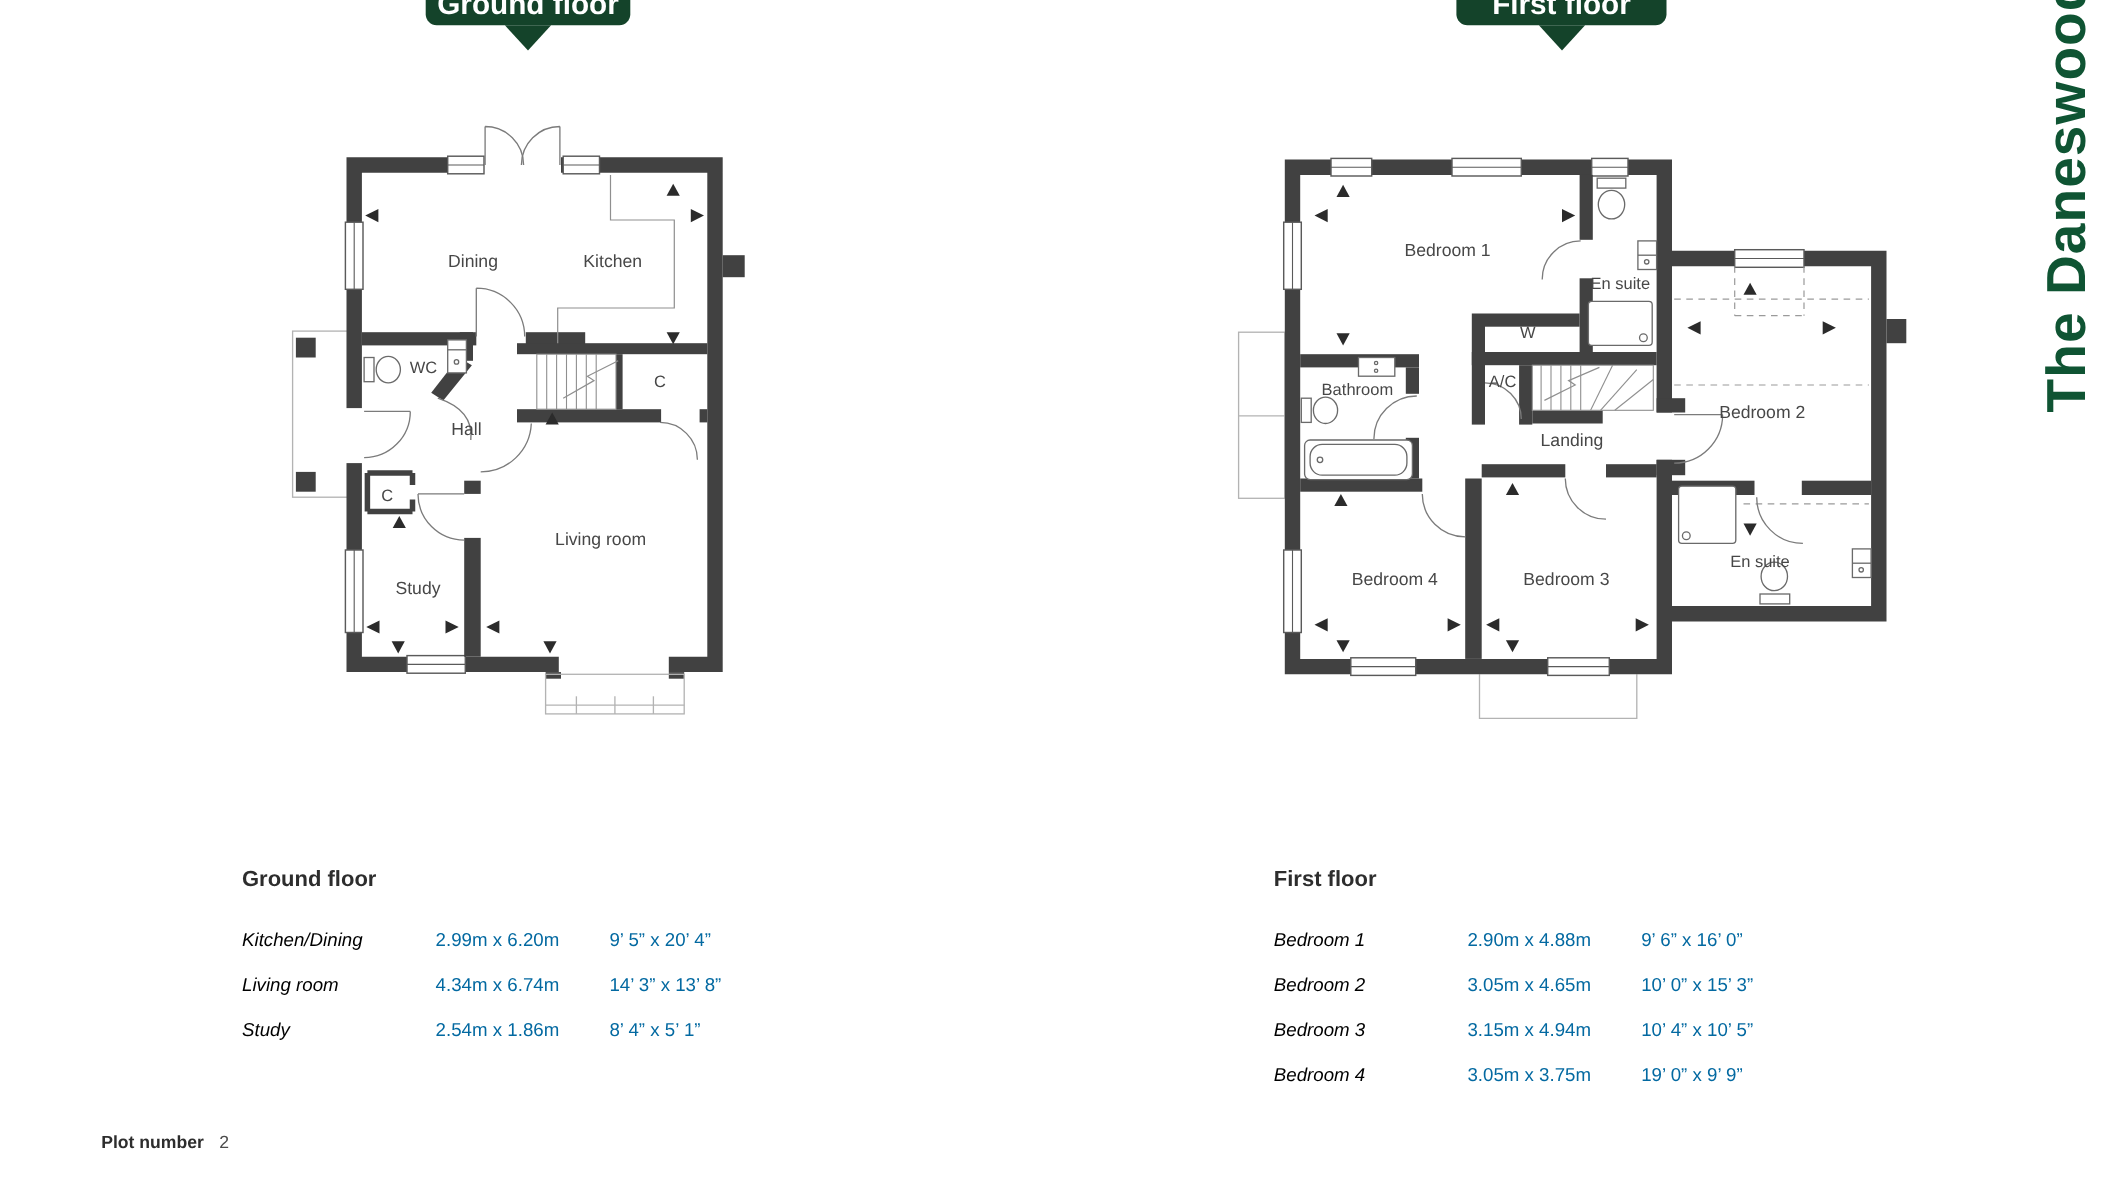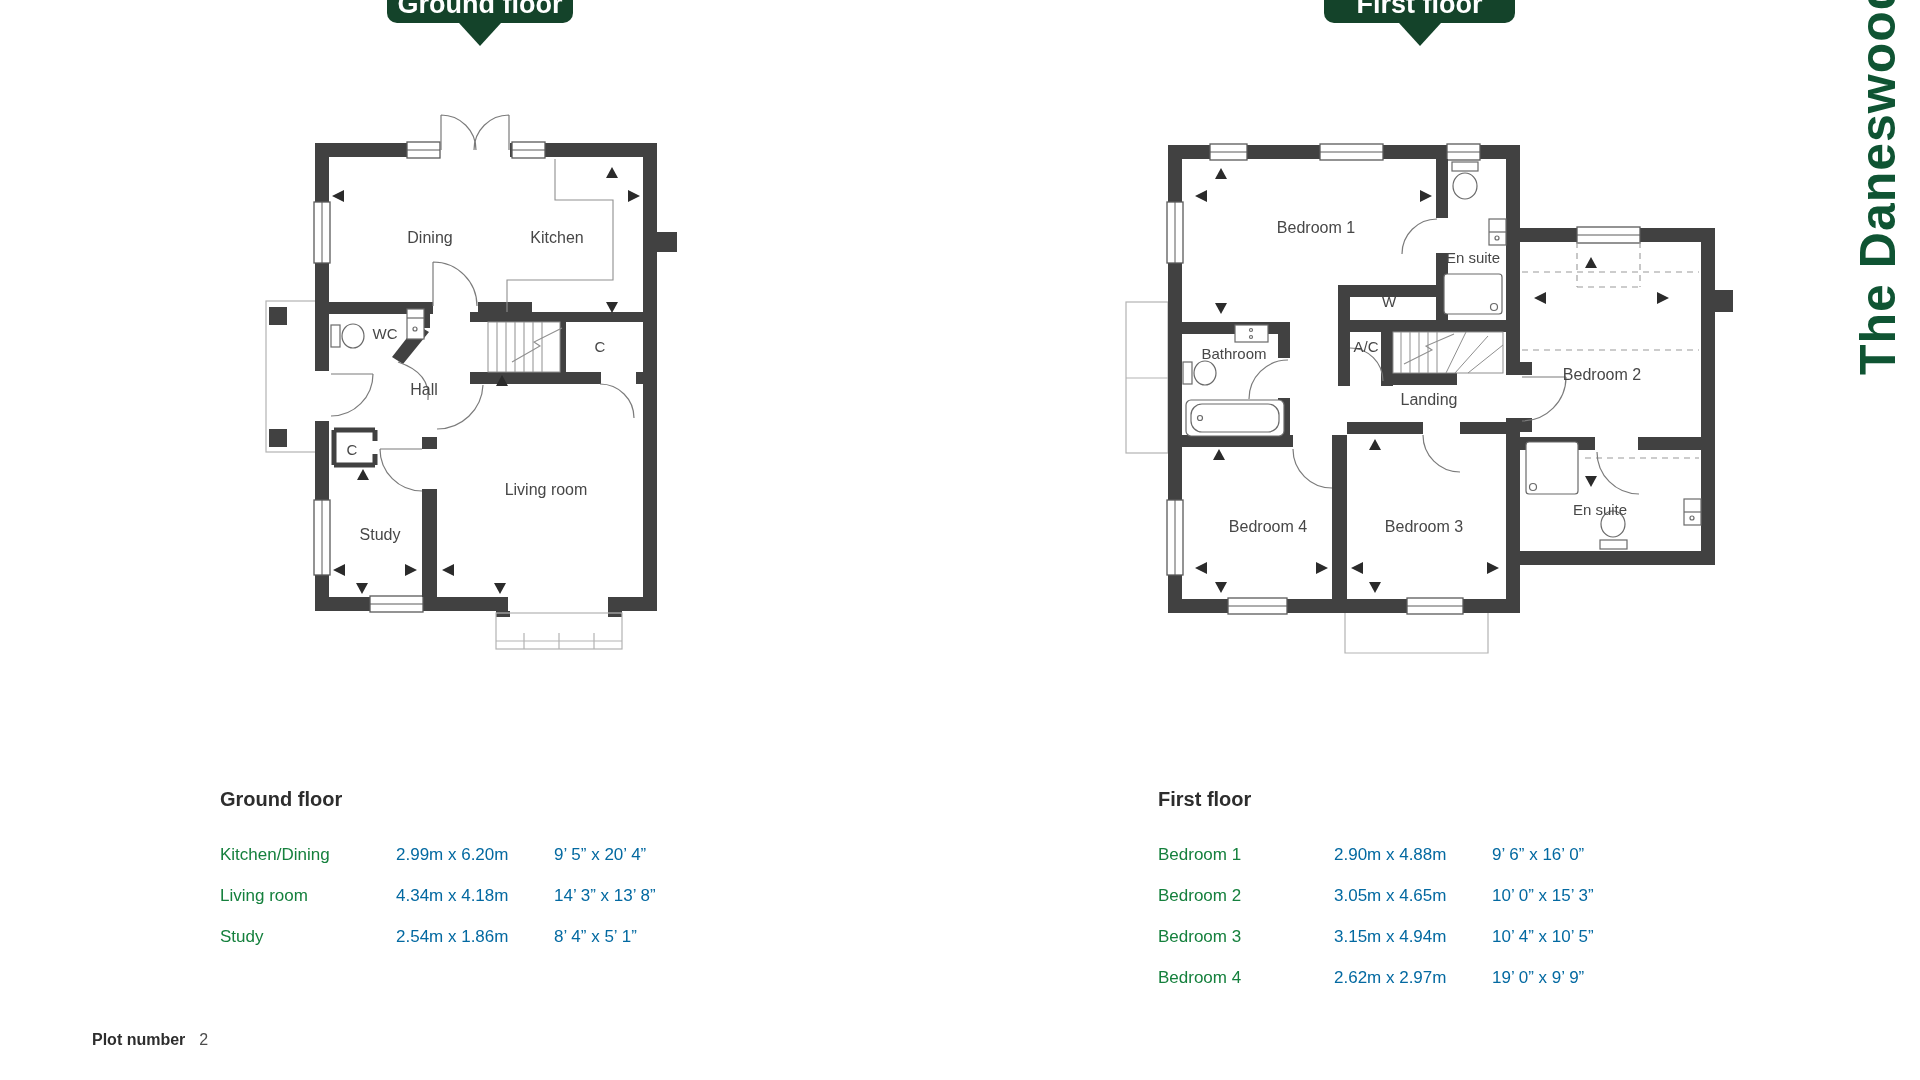--- a/index.html
+++ b/index.html
@@ -21,21 +21,21 @@
     transform:rotate(-90deg);transform-origin:0 0;color:#0f5433;font-weight:bold;
     font-size:50px;white-space:nowrap;letter-spacing:1px;}
 
   
   .dim-table{position:absolute;color:#3c3c3c;}
   #table-ground{left:220px;top:788px;}
   #table-first{left:1158px;top:788px;}
   .dim-table .title{font-weight:bold;font-size:20px;color:#2d2d2d;margin-bottom:23px;}
   .dim-row{display:grid;grid-template-columns:176px 158px auto;height:41px;align-items:center;
     font-size:17px;}
-  .dim-row .room{color:#15803d;}
+  .dim-row .room{color:#000000;font-style:italic;}
   .dim-row .metric,.dim-row .imperial{color:#0369a1;}
 
   
   .plot-number{position:absolute;left:92px;top:1031px;font-size:16px;color:#2d2d2d;}
   .plot-number .lbl{font-weight:bold;}
   .plot-number .val{font-weight:normal;color:#4c4c4c;margin-left:14px;}
 
   
   svg{position:absolute;left:0;top:0;}
   .wall{fill:#414141;fill-rule:evenodd;}
@@ -365,21 +365,21 @@
 
   <div class="dim-table" id="table-ground">
     <div class="title">Ground floor</div>
     <div class="dim-row">
       <span class="room">Kitchen/Dining</span>
       <span class="metric">2.99m x 6.20m</span>
       <span class="imperial">9’ 5” x 20’ 4”</span>
     </div>
     <div class="dim-row">
       <span class="room">Living room</span>
-      <span class="metric">4.34m x 4.18m</span>
+      <span class="metric">4.34m x 6.74m</span>
       <span class="imperial">14’ 3” x 13’ 8”</span>
     </div>
     <div class="dim-row">
       <span class="room">Study</span>
       <span class="metric">2.54m x 1.86m</span>
       <span class="imperial">8’ 4” x 5’ 1”</span>
     </div>
   </div>
 
   <div class="dim-table" id="table-first">
@@ -394,21 +394,21 @@
       <span class="metric">3.05m x 4.65m</span>
       <span class="imperial">10’ 0” x 15’ 3”</span>
     </div>
     <div class="dim-row">
       <span class="room">Bedroom 3</span>
       <span class="metric">3.15m x 4.94m</span>
       <span class="imperial">10’ 4” x 10’ 5”</span>
     </div>
     <div class="dim-row">
       <span class="room">Bedroom 4</span>
-      <span class="metric">2.62m x 2.97m</span>
+      <span class="metric">3.05m x 3.75m</span>
       <span class="imperial">19’ 0” x 9’ 9”</span>
     </div>
   </div>
 
   <div class="plot-number">
     <span class="lbl">Plot number</span><span class="val">2</span>
   </div>
 
 </div>
 

